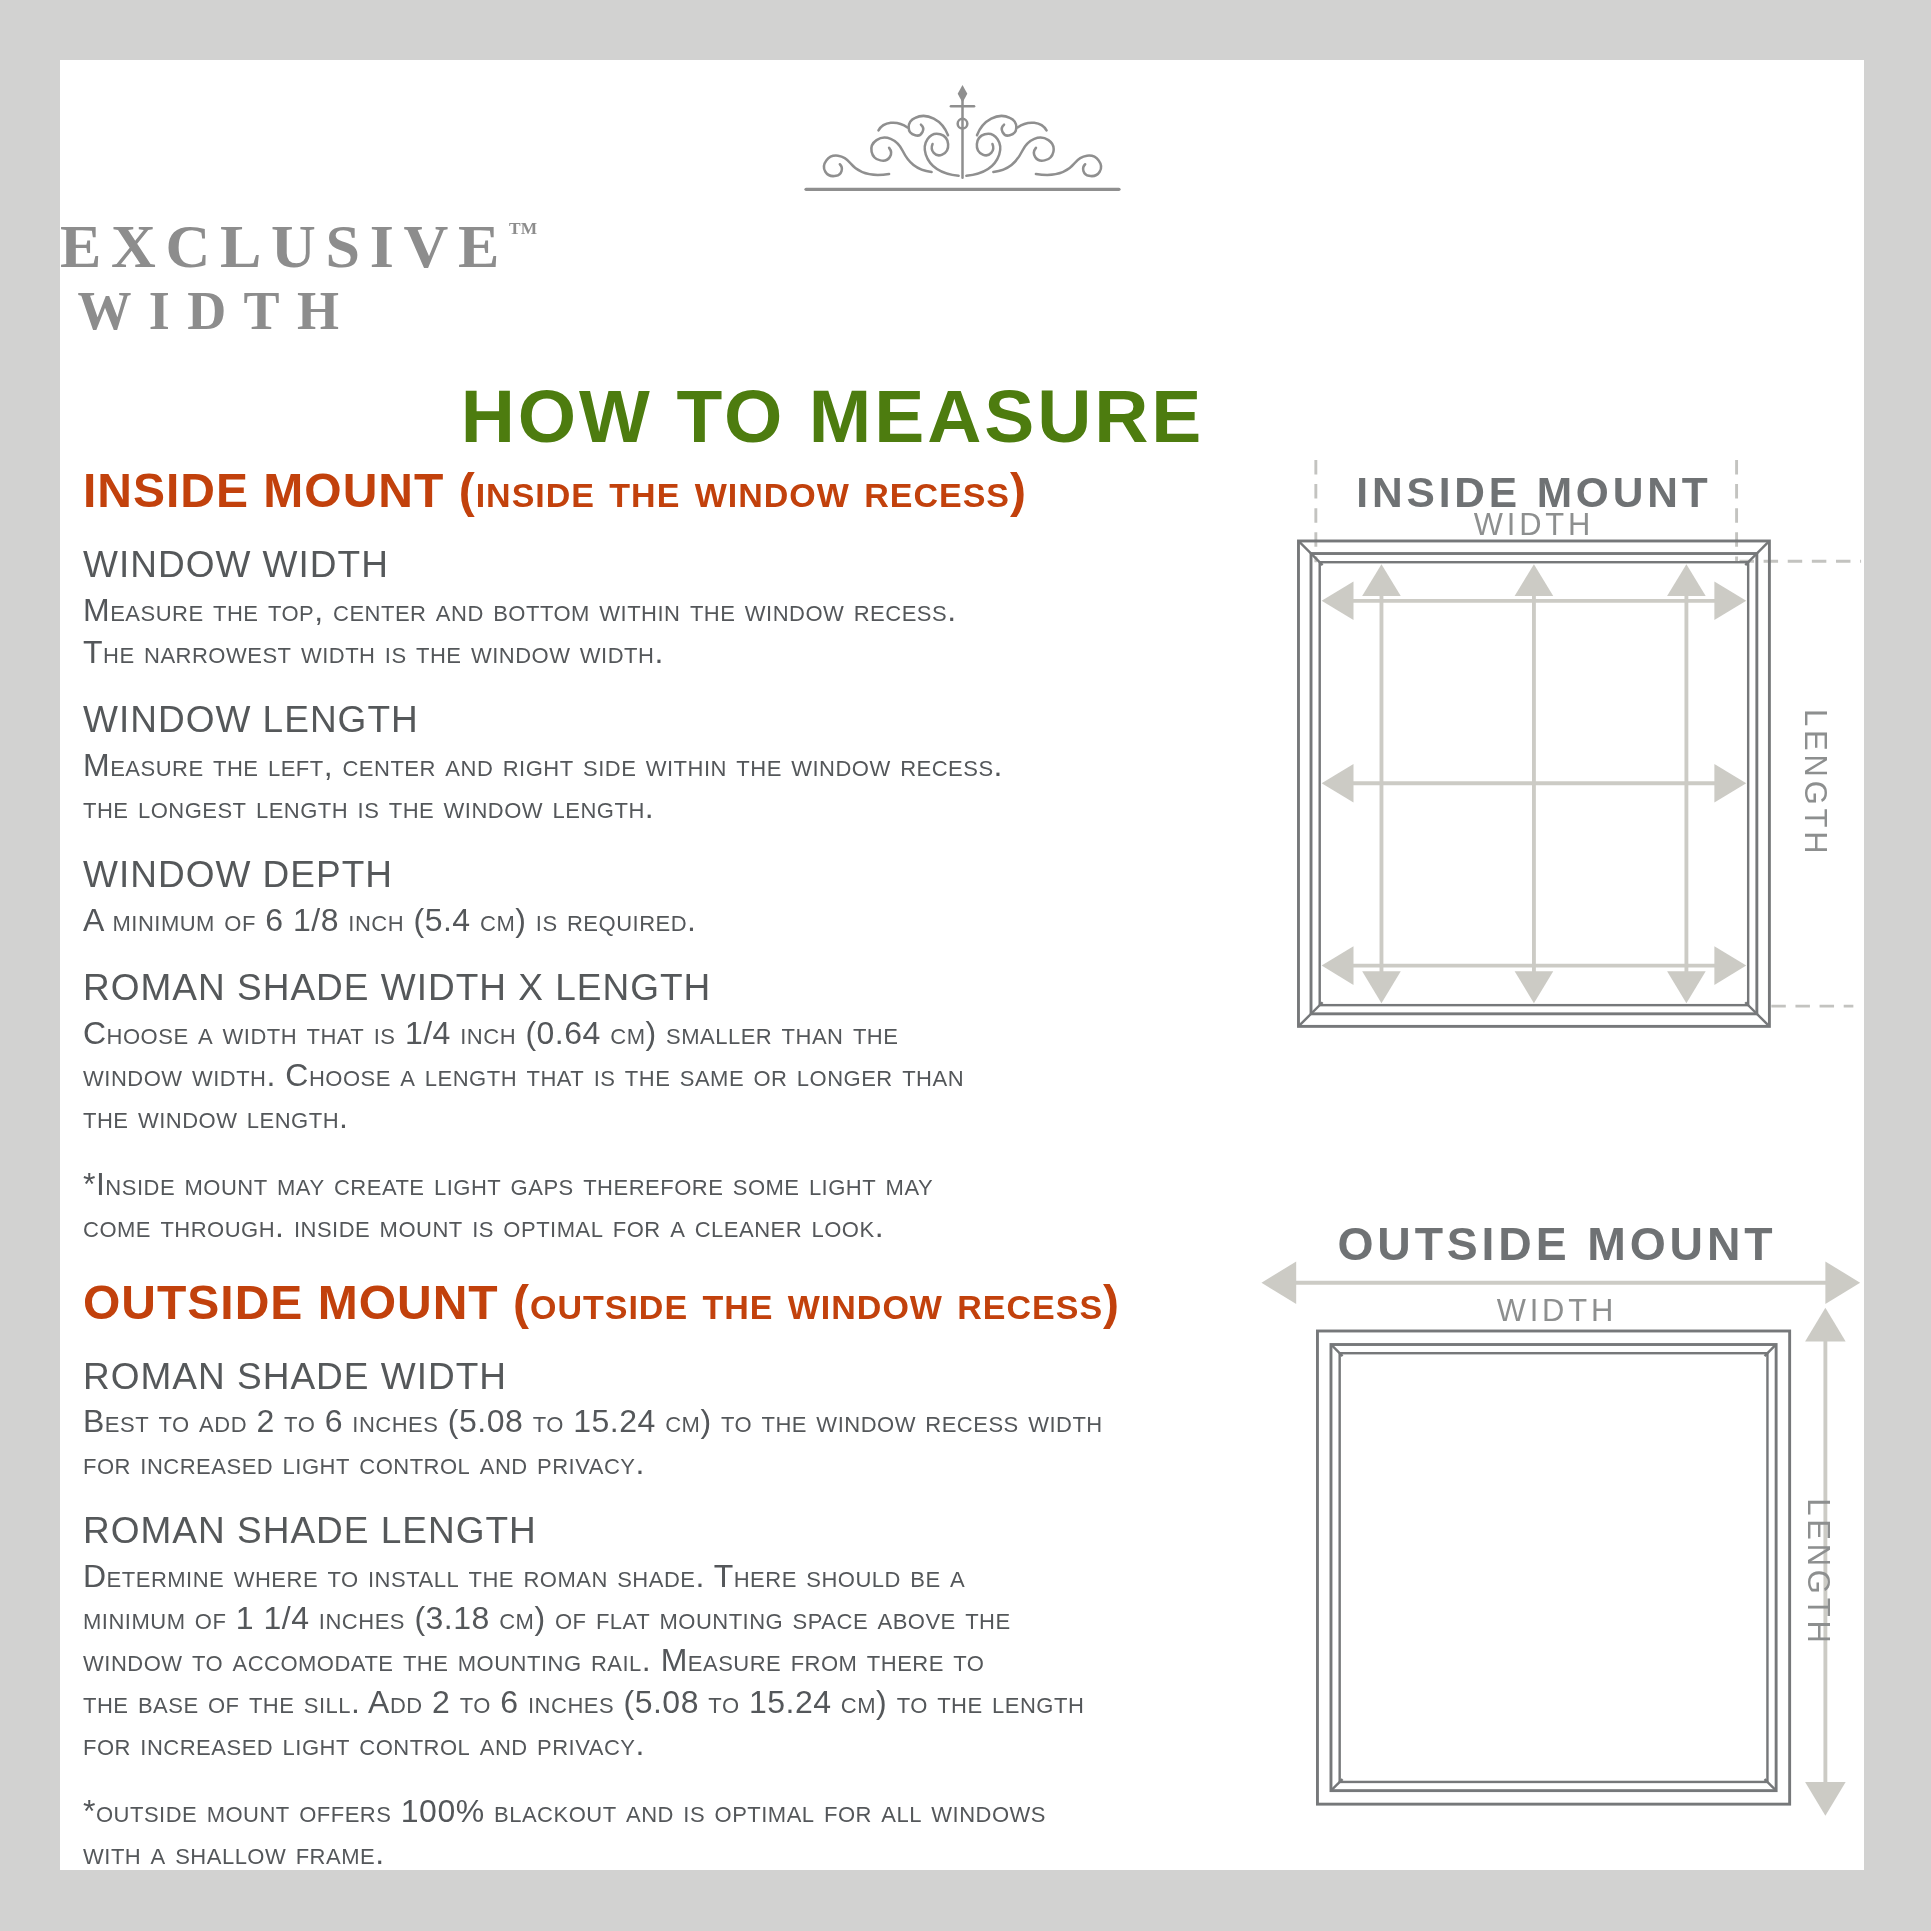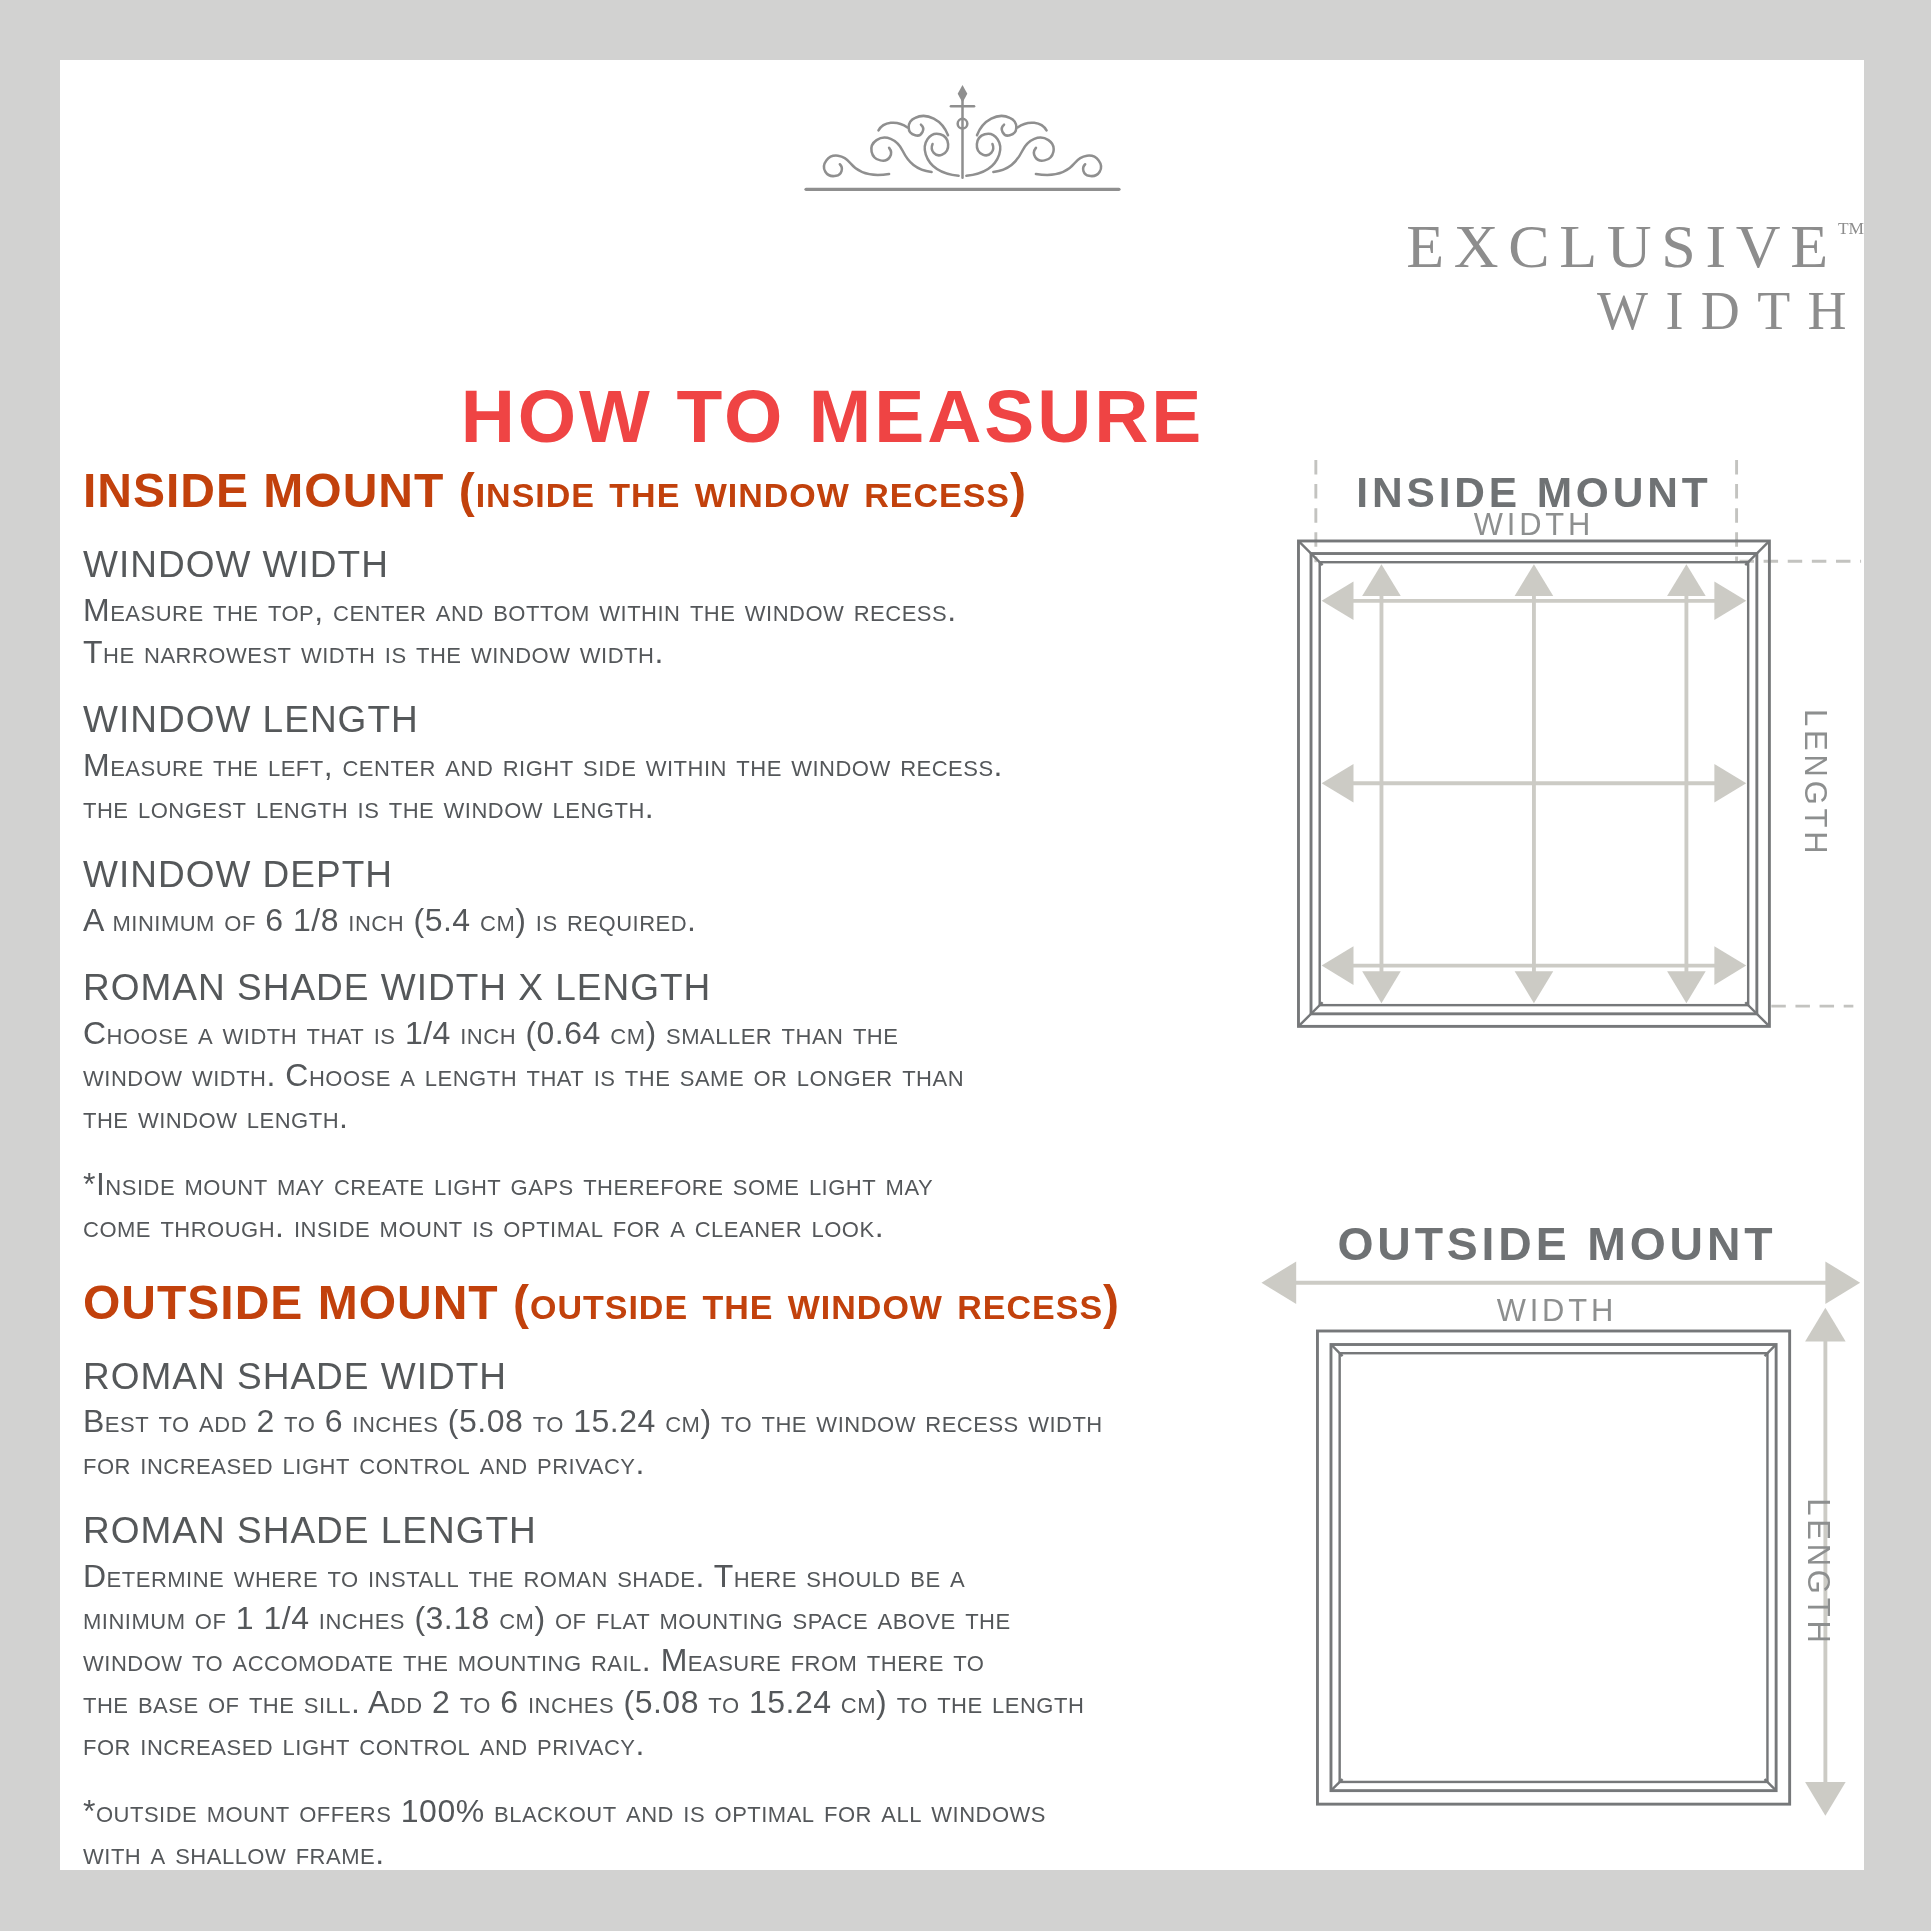--- a/index.html
+++ b/index.html
@@ -7,37 +7,37 @@
     width:1931px;height:1931px;position:relative;
     background:#d2d2d1;
     font-family:"Liberation Sans", sans-serif;
     -webkit-font-smoothing:antialiased;
   }
   .card{
     position:absolute;left:60px;top:60px;width:1804px;height:1810px;
     background:#ffffff;overflow:hidden;
   }
   
-  .logo-wrap{position:absolute;left:0;top:21px;width:1804px;text-align:right;}
+  .logo-wrap{position:absolute;left:0;top:21px;width:1804px;text-align:left;font-weight:bold;}
   .flourish{display:block;margin:0 auto;}
   .brand-top{
     font-family:"Liberation Serif", serif;
     font-size:62px;letter-spacing:9.7px;color:#8d8d8d;
     margin-top:9.7px;line-height:1;
   }
   .brand-tm{font-size:17.4px;vertical-align:33px;letter-spacing:0;color:#8d8d8d;}
   .brand-bottom{
     font-family:"Liberation Serif", serif;
     font-size:54px;letter-spacing:17.4px;color:#8d8d8d;
     margin-top:7.7px;line-height:1;text-indent:17.4px;
   }
   
   .title-wrap{position:absolute;left:0;top:319px;width:1545px;text-align:center;}
   .main-title{
-    font-size:75px;font-weight:bold;color:#ef4444;letter-spacing:2.9px;line-height:1;
+    font-size:75px;font-weight:bold;color:#4d7c0f;letter-spacing:2.9px;line-height:1;
   }
   
   .col{
     position:absolute;left:23px;top:404px;width:1139px;
   }
   .sec-header{
     font-variant:small-caps;
     font-weight:bold;font-size:48px;line-height:54px;color:#c2410c;
     letter-spacing:1px;margin:0 0 25px 0;
   }

